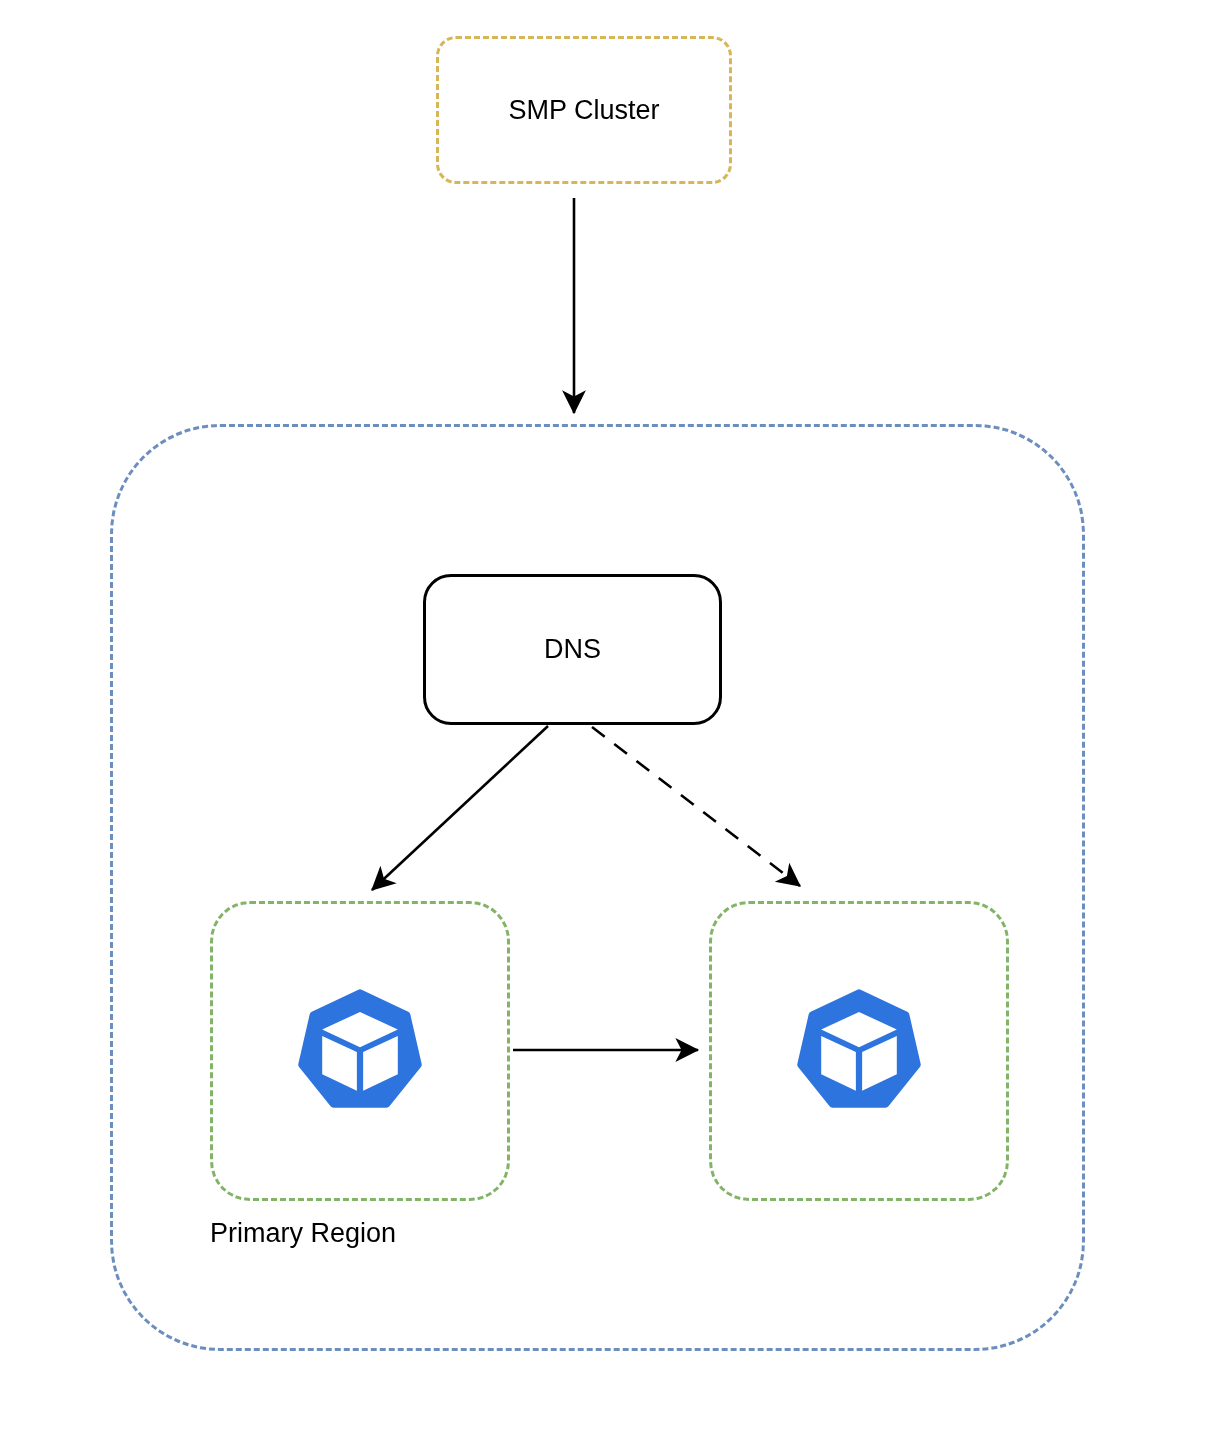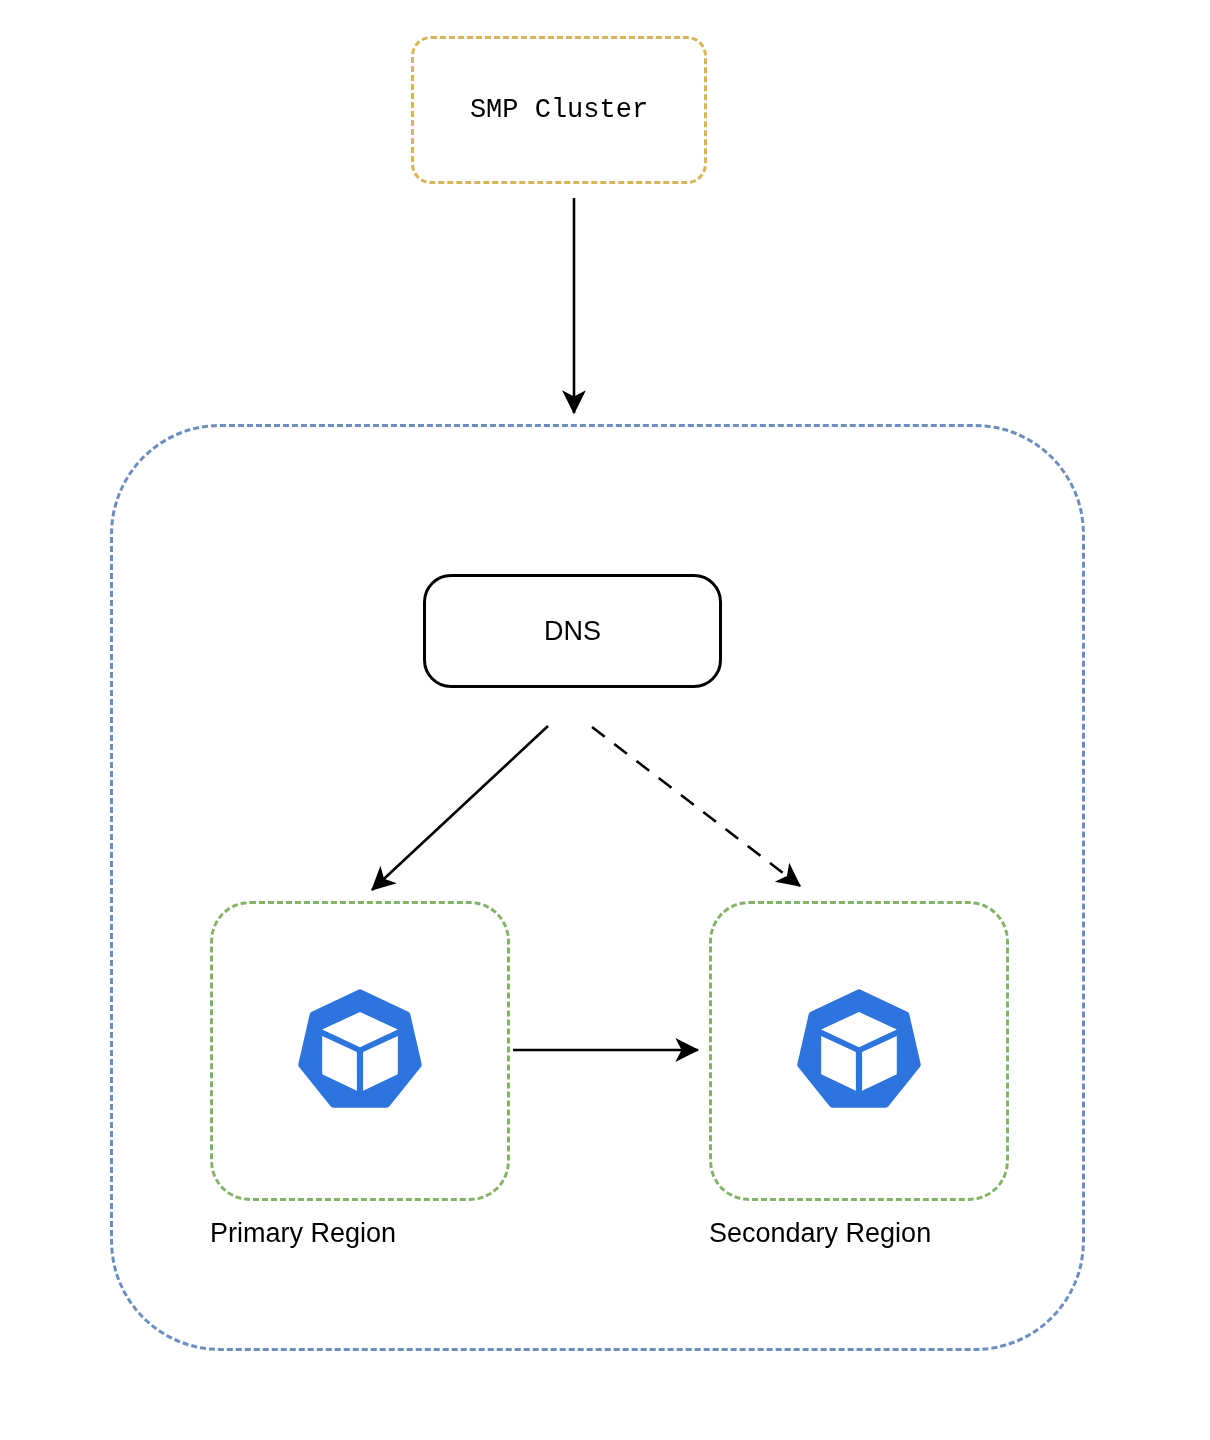--- a/index.html
+++ b/index.html
@@ -22,37 +22,36 @@
   .node {
     display: flex;
     align-items: center;
     justify-content: center;
     font-size: 27px;
     color: var(--text, #000000);
     background: #ffffff;
     z-index: 2;
   }
   .smp {
-    left: 411px; top: 36px;
+    left: 436px; top: 36px;
     width: 296px; height: 148px;
     border: 3px dashed var(--smp_cluster_border, #D6B656);
     border-radius: 20px;
-    font-family: Liberation Mono, monospace;
   }
   .container-outer {
     left: 110px; top: 424px;
     width: 975px; height: 927px;
     border: 3px dashed var(--outer_container_border, #6C8EBF);
     border-radius: 110px;
     z-index: 1;
     background: #ffffff;
   }
   .dns {
     left: 423px; top: 574px;
-    width: 299px; height: 114px;
+    width: 299px; height: 151px;
     border: 3px solid var(--dns_border, #000000);
     border-radius: 28px;
   }
   .region {
     width: 300px; height: 300px;
     top: 901px;
     border: 3px dashed var(--region_border, #82B366);
     border-radius: 40px;
     display: flex;
     align-items: center;
@@ -120,21 +119,20 @@
   <div class="region secondary">
     <svg class="icon-k8s" viewBox="0 0 100 100" aria-hidden="true">
       <polygon class="hept" points="50,4 87,21.6 96,60.8 71,92 29,92 4,60.8 13,21.6"></polygon>
       <polygon class="face" points="50,19 80,33 50,47 20,33"></polygon>
       <polygon class="face" points="20,38 47.5,50.8 47.5,81.5 20,68.5"></polygon>
       <polygon class="face" points="80,38 52.5,50.8 52.5,81.5 80,68.5"></polygon>
     </svg>
   </div>
 
   <div class="region-label primary-label">Primary Region</div>
-  <div class="region-label secondary-label">Secondary Region</div>
 
   <svg class="edges" width="1210" height="1440" viewBox="0 0 1210 1440">
     <defs>
       <marker id="ah" viewBox="0 0 12 12" refX="10.5" refY="6" markerWidth="11" markerHeight="11" orient="auto-start-reverse">
         <path class="arrowhead" d="M1,1 L11,6 L1,11 L3.6,6 Z"></path>
       </marker>
     </defs>
     <line x1="574" y1="198" x2="574" y2="413" marker-end="url(#ah)"></line>
     <line x1="548" y1="726" x2="372" y2="890" marker-end="url(#ah)"></line>
     <line class="dashed" x1="592" y1="727" x2="800" y2="886" marker-end="url(#ah)"></line>

